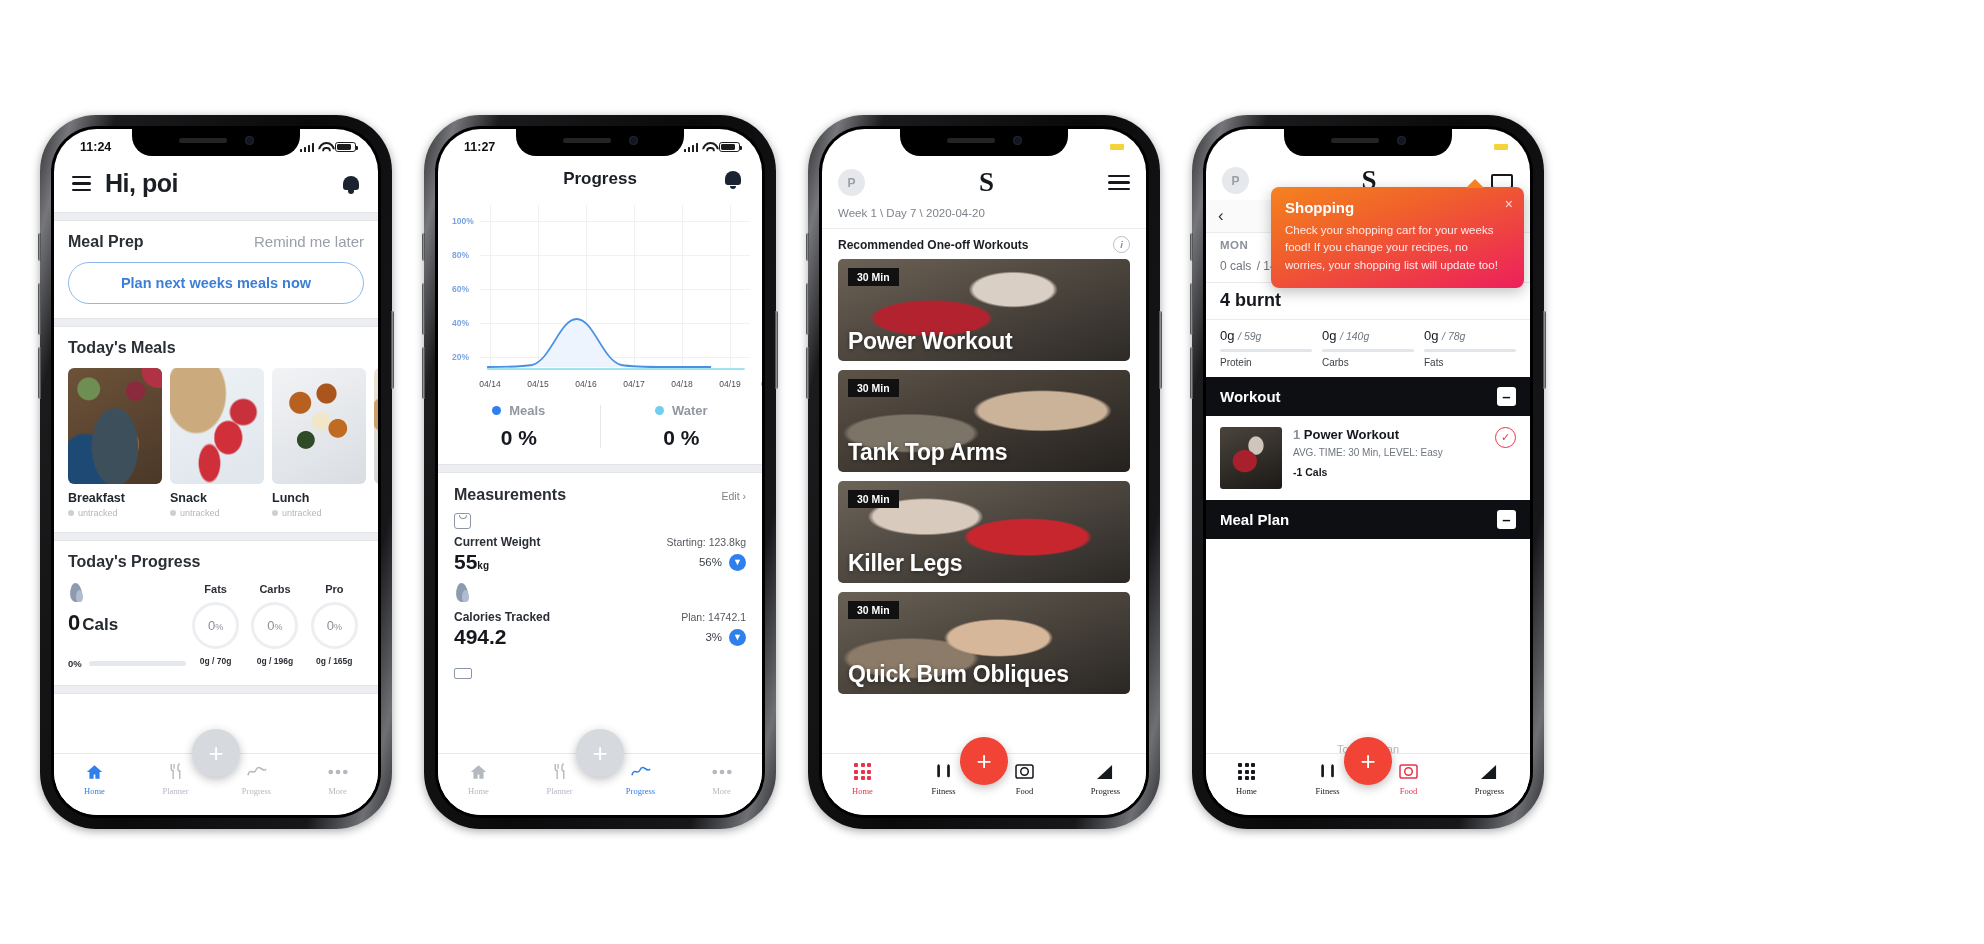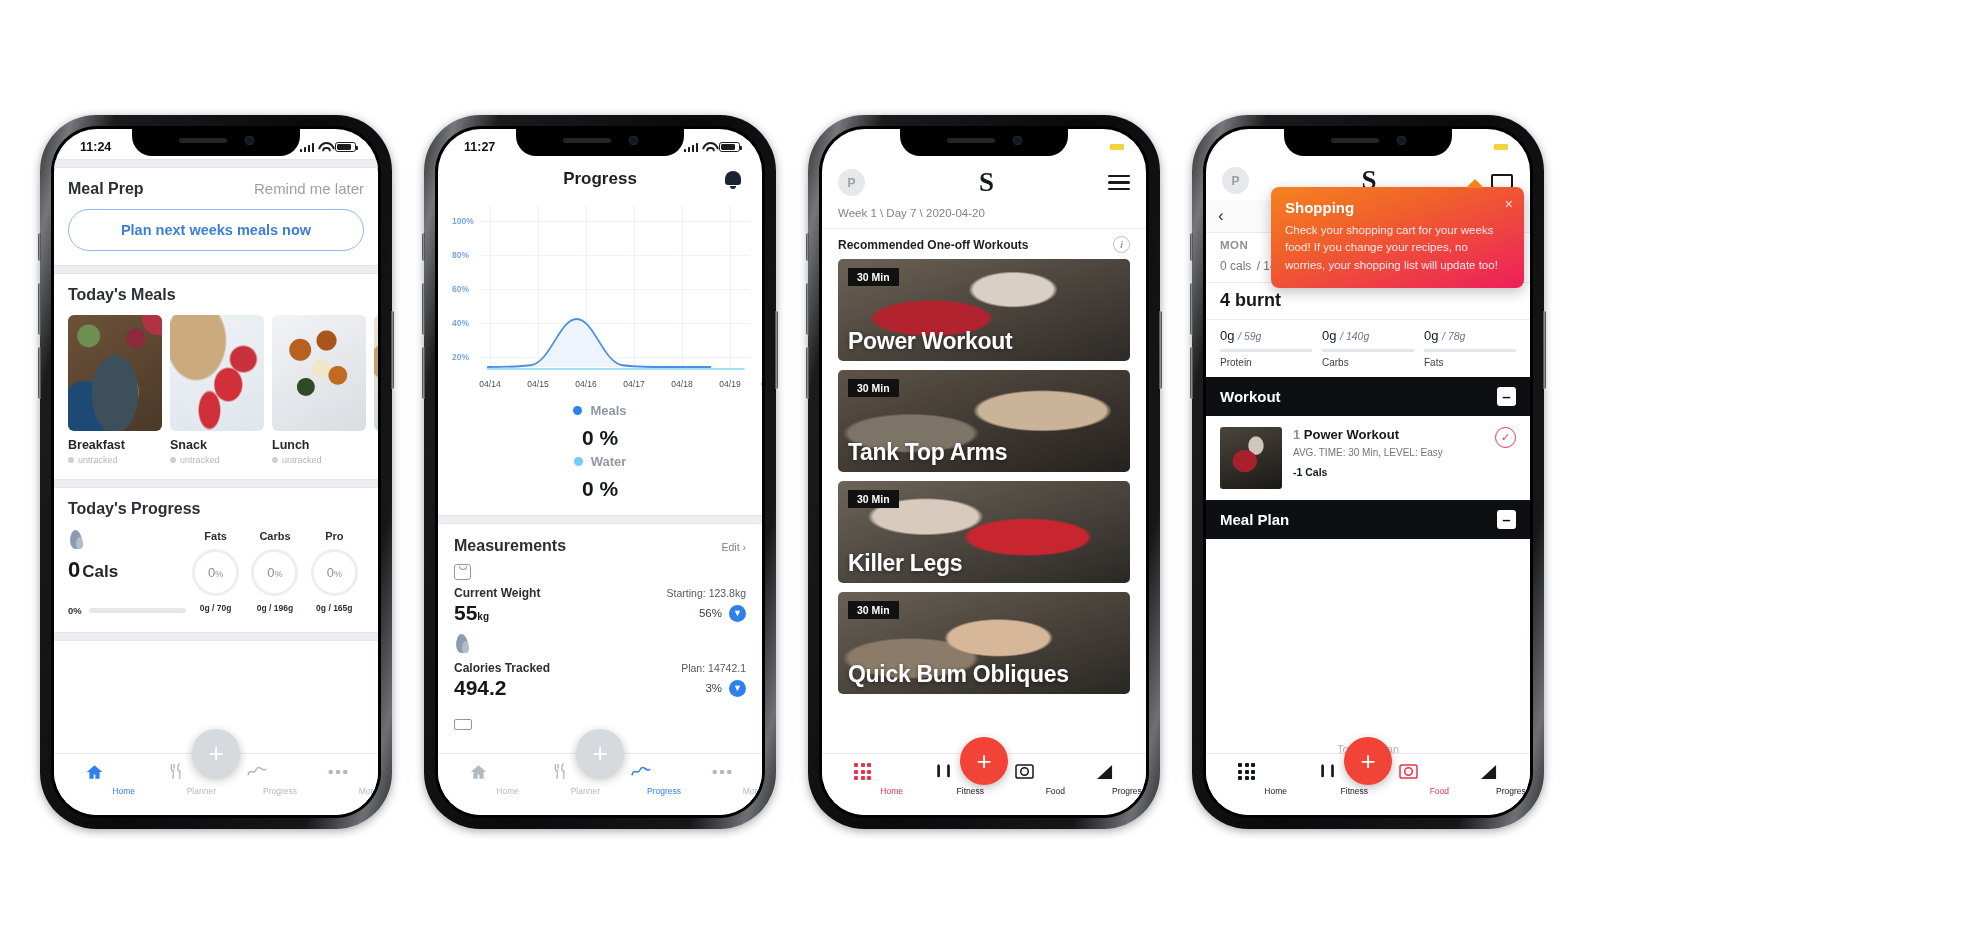--- a/index.html
+++ b/index.html
@@ -178,21 +178,21 @@
   .ring span i { font-size: 9px; font-style: normal;}
   .macro-sub { font-size: 8.5px; color: #6f757d; margin-top: 7px;}
   .macro-sub b { color: #2b2f36; }
 
   
   .tabbar {
     position: absolute; left: 0; right: 0; bottom: 0; height: 62px;
     background: #fff; border-top: 1px solid #e7e9ec;
     display: flex; align-items: flex-start; padding-top: 8px; z-index: 30;
   }
-  .tab { flex: 1; text-align: right; color: #b4b9c0; }
+  .tab { flex: 1; text-align: center; color: #b4b9c0; font-family: Liberation Serif, serif; }
   .tab .tl { font-size: 8.5px; margin-top: 5px; display:block;}
   .tab.active { color: #2f80ed; }
   .tab.active.red { color: #e8334a; }
   .tabicon { height: 19px; display:flex;align-items:center;justify-content:center;}
   .fab {
     position: absolute; left: 50%; transform: translateX(-50%);
     width: 48px; height: 48px; border-radius: 50%;
     display:flex;align-items:center;justify-content:center;
     color:#fff; font-size: 26px; font-weight: 300; line-height:1;
     box-shadow: 0 3px 10px rgba(0,0,0,.25); z-index: 33;
@@ -201,21 +201,21 @@
   .fab.red { background: #f14336; bottom: 30px; }
 
   
   .p2-head { display:flex; align-items:center; justify-content:space-between; padding: 10px 20px 8px 20px;}
   .p2-title { font-size: 17px; font-weight: bold; color:#1b1f25; flex:1; text-align:center; margin-left: 18px;}
   .chart-wrap { position: relative; height: 190px; margin: 2px 8px 0 8px; }
   .y-lab { position:absolute; left: 6px; font-size: 8.5px; color:#7aa4e0; font-weight:bold;}
   .gridline-h { position:absolute; left: 34px; right: 4px; height:1px; background:#eef2f7;}
   .gridline-v { position:absolute; top: 6px; bottom: 22px; width:1px; background:#eef2f7;}
   .x-lab { position:absolute; bottom: 0; font-size: 8.5px; color:#4a4f56; transform: translateX(-50%);}
-  .legend-row { display:flex; align-items:center; margin-top: 6px; padding: 8px 0 14px 0; flex-direction: column;}
+  .legend-row { display:flex; align-items:center; margin-top: 6px; padding: 8px 0 14px 0;}
   .legend-col { flex:1; text-align:center; }
   .legend-top { display:flex; align-items:center; justify-content:center; gap:8px;}
   .legend-dot { width:9px;height:9px;border-radius:50%;}
   .legend-name { font-size:13px; color:#9298a1; font-weight:600;}
   .legend-val { font-size:21px; font-weight:bold; color:#15181d; margin-top:8px;}
   .legend-div { width:1px; background:#e3e6ea; align-self:stretch; margin: 2px 0;}
   .meas-head { display:flex;align-items:baseline;justify-content:space-between; padding: 13px 16px 0 16px;}
   .meas-title { font-size: 16px; font-weight: bold; color:#2a2e35;}
   .meas-edit { font-size: 10.5px; color:#7d838b;}
   .meas-item { padding: 9px 16px 0 16px;}
@@ -328,20 +328,31 @@
                 <i></i>
               </span>
             <span class="wifi"></span>
             <span class="batt">
                 <i></i>
               </span>
           </span>
         </div>
 
         <div class="scroll">
+          <div class="p1-head">
+            <div class="p1-head-left">
+              <div class="hamburger">
+                  <i></i>
+                  <i></i>
+                  <i></i>
+                </div>
+              <div class="p1-title">Hi, poi</div>
+            </div>
+            <div class="bell"></div>
+          </div>
 
           <div class="sep"></div>
 
           <div class="pad" style="padding-top:12px">
             <div class="row-between">
               <div class="sect-title">Meal Prep</div>
               <div class="muted-sm">Remind me later</div>
             </div>
             <div class="plan-btn">Plan next weeks meals now</div>
           </div>

